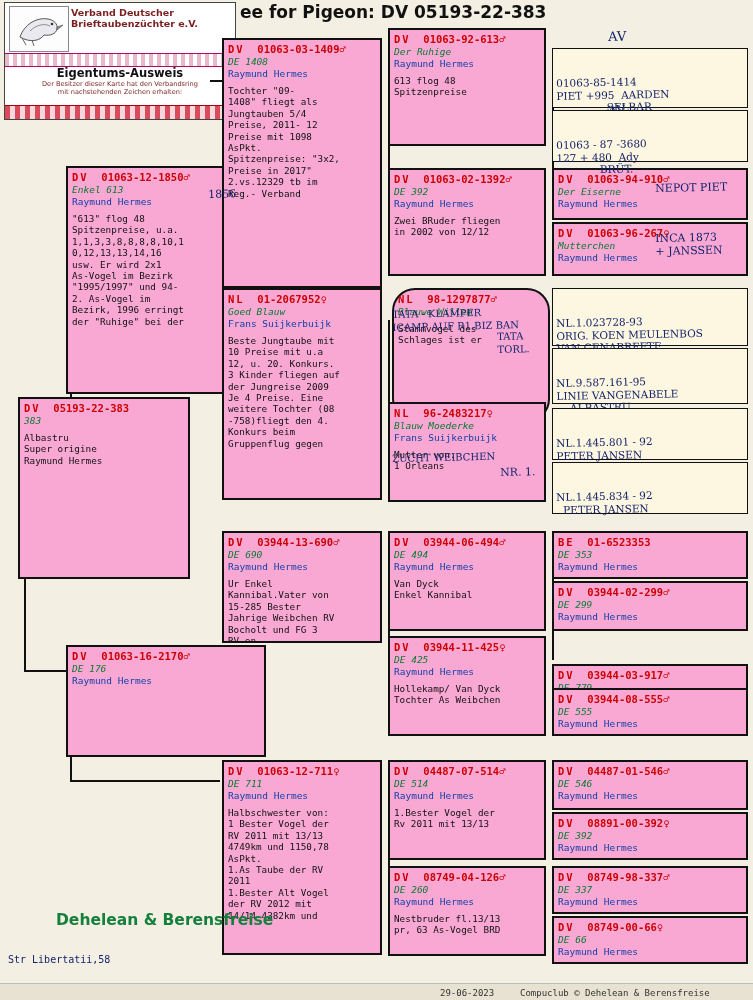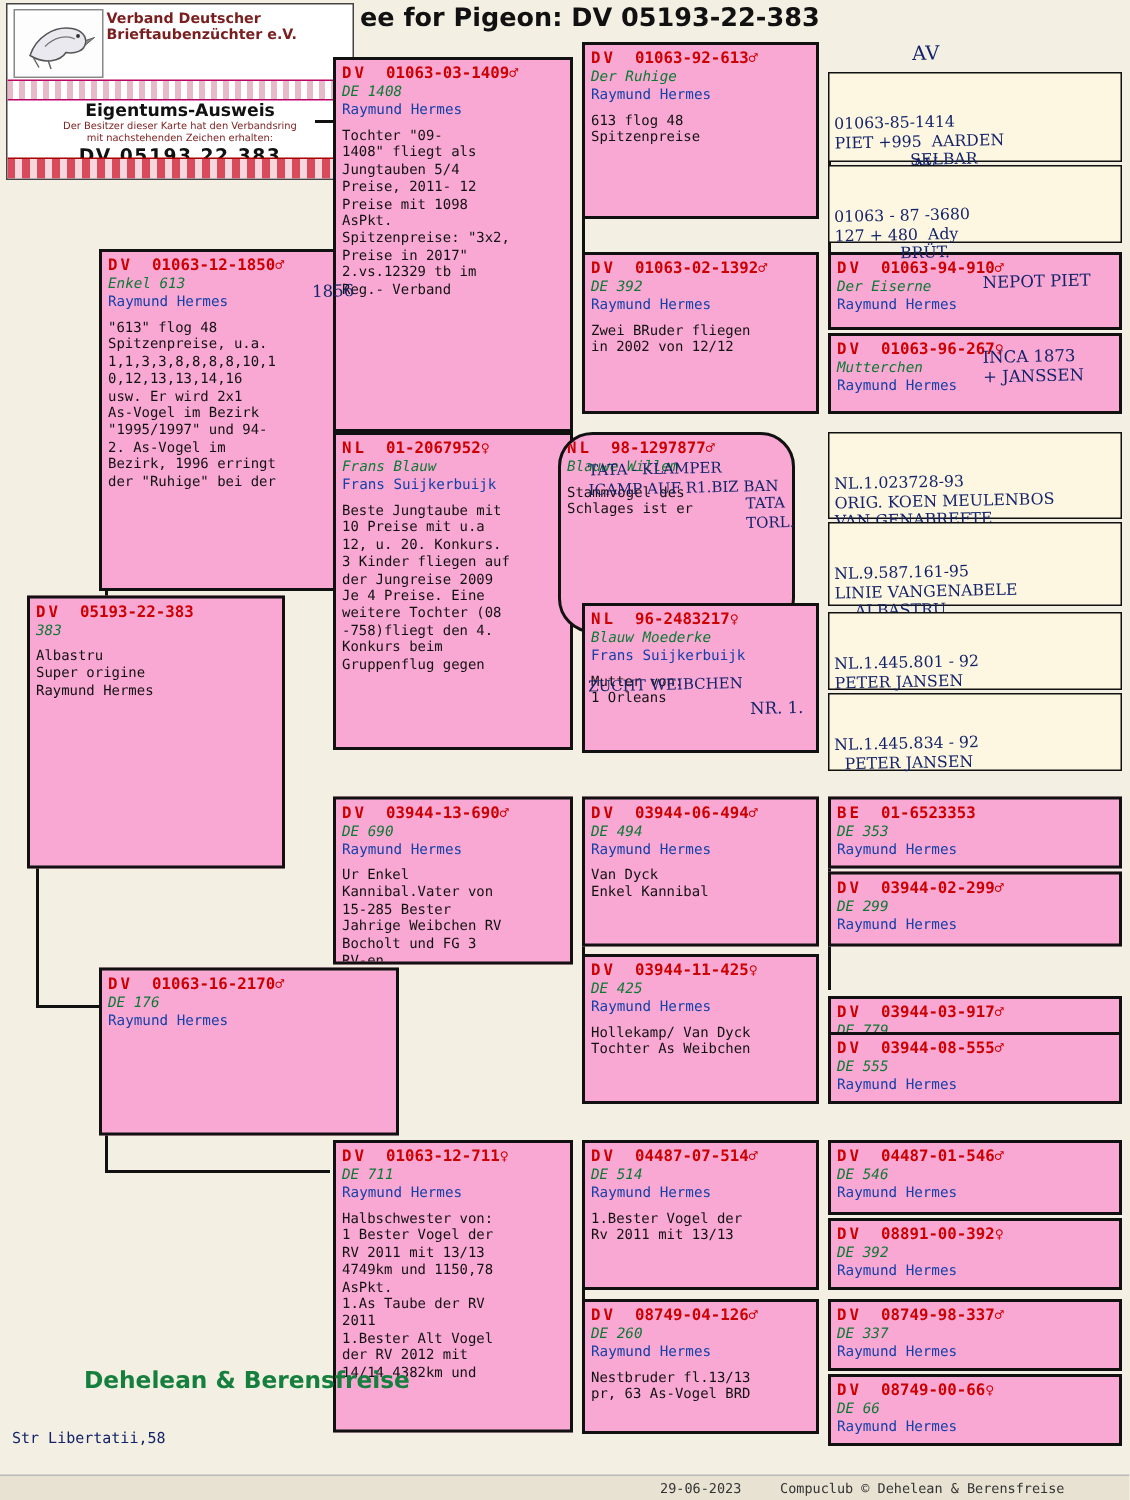--- a/index.html
+++ b/index.html
@@ -176,21 +176,20 @@
     <div class="org">
       <div>Verband Deutscher</div>
       <div>Brieftaubenzüchter e.V.</div>
     </div>
     <div class="band"></div>
     <div class="ausweis">Eigentums-Ausweis</div>
     <div class="sub">
       <div>Der Besitzer dieser Karte hat den Verbandsring</div>
       <div>mit nachstehenden Zeichen erhalten:</div>
     </div>
-    <div class="ringno">DV 05193 22 383</div>
     <div class="band2"></div>
   </div>
 
   <div class="ln lnv" style="left:70px;top:200px;height:240px;"></div>
   <div class="ln lnh" style="left:70px;top:200px;width:10px;"></div>
   <div class="ln lnh" style="left:70px;top:440px;width:10px;"></div>
   <div class="ln lnv" style="left:24px;top:440px;height:230px;"></div>
   <div class="ln lnh" style="left:24px;top:670px;width:46px;"></div>
   <div class="ln lnv" style="left:70px;top:670px;height:110px;"></div>
   <div class="ln lnh" style="left:70px;top:780px;width:150px;"></div>
@@ -256,21 +255,21 @@
 Spitzenpreise: "3x2,
 Preise in 2017"
 2.vs.12329 tb im
 Reg.- Verband</div>
   </div>
 
   <div class="box" style="left:222px;top:288px;width:160px;height:212px;">
     <div class="ring">
       <span class="cc">NL</span>&nbsp; <span>01-2067952</span><span class="sex">♀</span>
     </div>
-    <div class="name">Frans Blauw</div>
+    <div class="name">Goed Blauw</div>
     <div class="owner">Frans Suijkerbuijk</div>
     <div class="body">Beste Jungtaube mit
 10 Preise mit u.a
 12, u. 20. Konkurs.
 3 Kinder fliegen auf
 der Jungreise 2009
 Je 4 Preise. Eine
 weitere Tochter (08
 -758)fliegt den 4.
 Konkurs beim
@@ -322,21 +321,21 @@
   <div class="box" style="left:388px;top:168px;width:158px;height:108px;">
     <div class="ring">
       <span class="cc">DV</span>&nbsp; <span>01063-02-1392</span><span class="sex">♂</span>
     </div>
     <div class="name">DE 392</div>
     <div class="owner">Raymund Hermes</div>
     <div class="body">Zwei BRuder fliegen
 in 2002 von 12/12</div>
   </div>
 
-  <div class="box" style="left:372px;top:288px;width:158px;height:134px;border-radius:23px;">
+  <div class="box" style="left:392px;top:288px;width:158px;height:134px;border-radius:23px;">
     <div class="ring">
       <span class="cc">NL</span>&nbsp; <span>98-1297877</span><span class="sex">♂</span>
     </div>
     <div class="name">Blauwe Willem</div>
     <div class="body">Stammvogel des
 Schlages ist er</div>
   </div>
 
   <div class="box" style="left:388px;top:402px;width:158px;height:100px;">
     <div class="ring">

